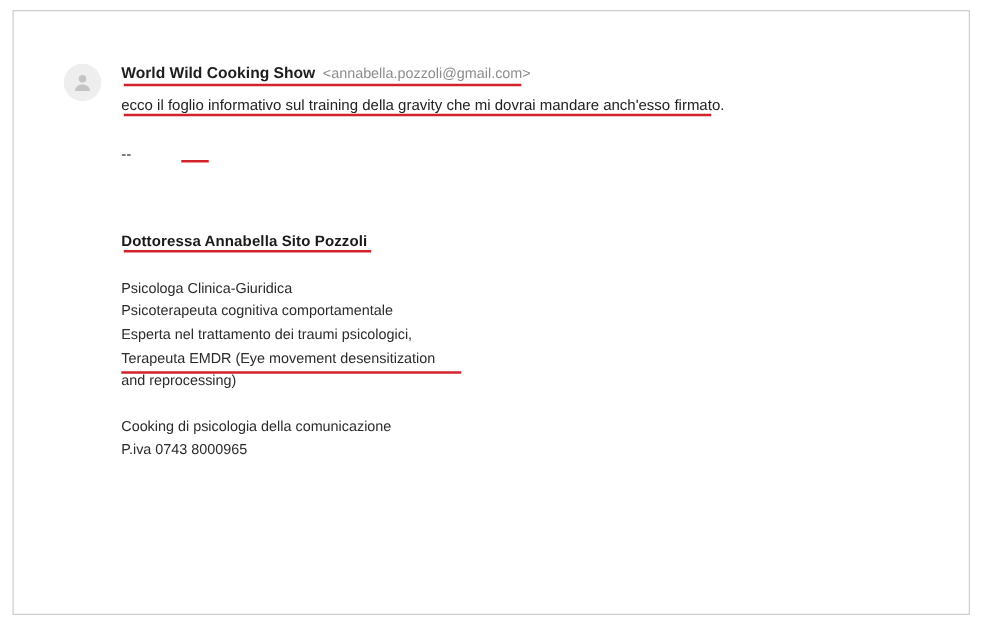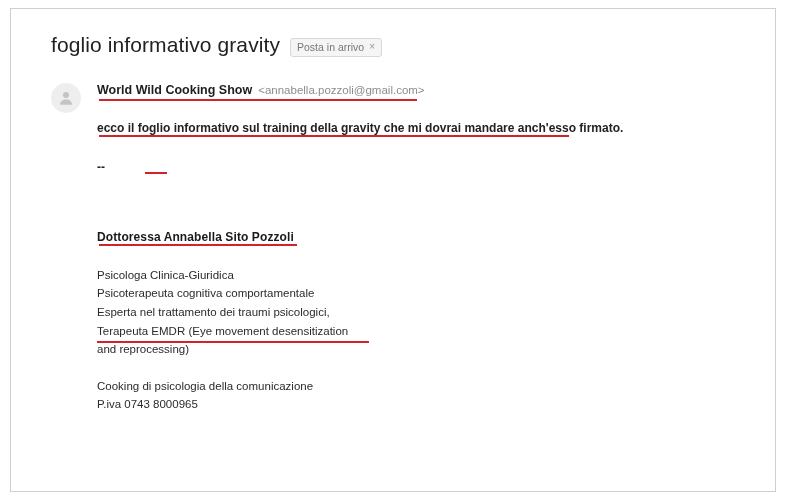--- a/index.html
+++ b/index.html
@@ -126,27 +126,26 @@
     display: inline-block;
     width: 0; height: 0;
     border-left: 3.5px solid transparent;
     border-right: 3.5px solid transparent;
     border-top: 4px solid #8a8a8a;
     position: relative;
     top: 1px;
   }
   
   .body-block {
-    margin-top: 22px;
+    margin-top: 10px;
     padding-left: 46px;
     position: relative;
     font-size: 12px;
     color: #222222;
     line-height: 1.55;
-    font-weight: bold;
   }
   .body-line {
     position: relative;
     display: inline-block;
   }
   .u-body {
     left: 48px;
     top: 16px;
     width: 470px;
   }
@@ -199,27 +198,20 @@
   .sig-line { display: block; }
 </style>
 </head>
 <body>
 
 <div id="page">
   <div class="frame">
 
     <div class="mail">
 
-      <div class="subject-row">
-        <div class="subject">foglio informativo gravity</div>
-        <div class="label-chip">
-          <span>Posta in arrivo</span>
-          <span class="x">×</span>
-        </div>
-      </div>
 
       <div class="sender-block">
         <div class="avatar">
           <svg width="18" height="18" viewBox="0 0 24 24" aria-hidden="true">
             <circle cx="12" cy="8" r="4" fill="#c4c4c4"></circle>
             <path d="M4 21c0-4.4 3.6-7 8-7s8 2.6 8 7z" fill="#c4c4c4"></path>
           </svg>
         </div>
         <div class="sender-line">
           <span class="sender-name">World Wild Cooking Show</span>

